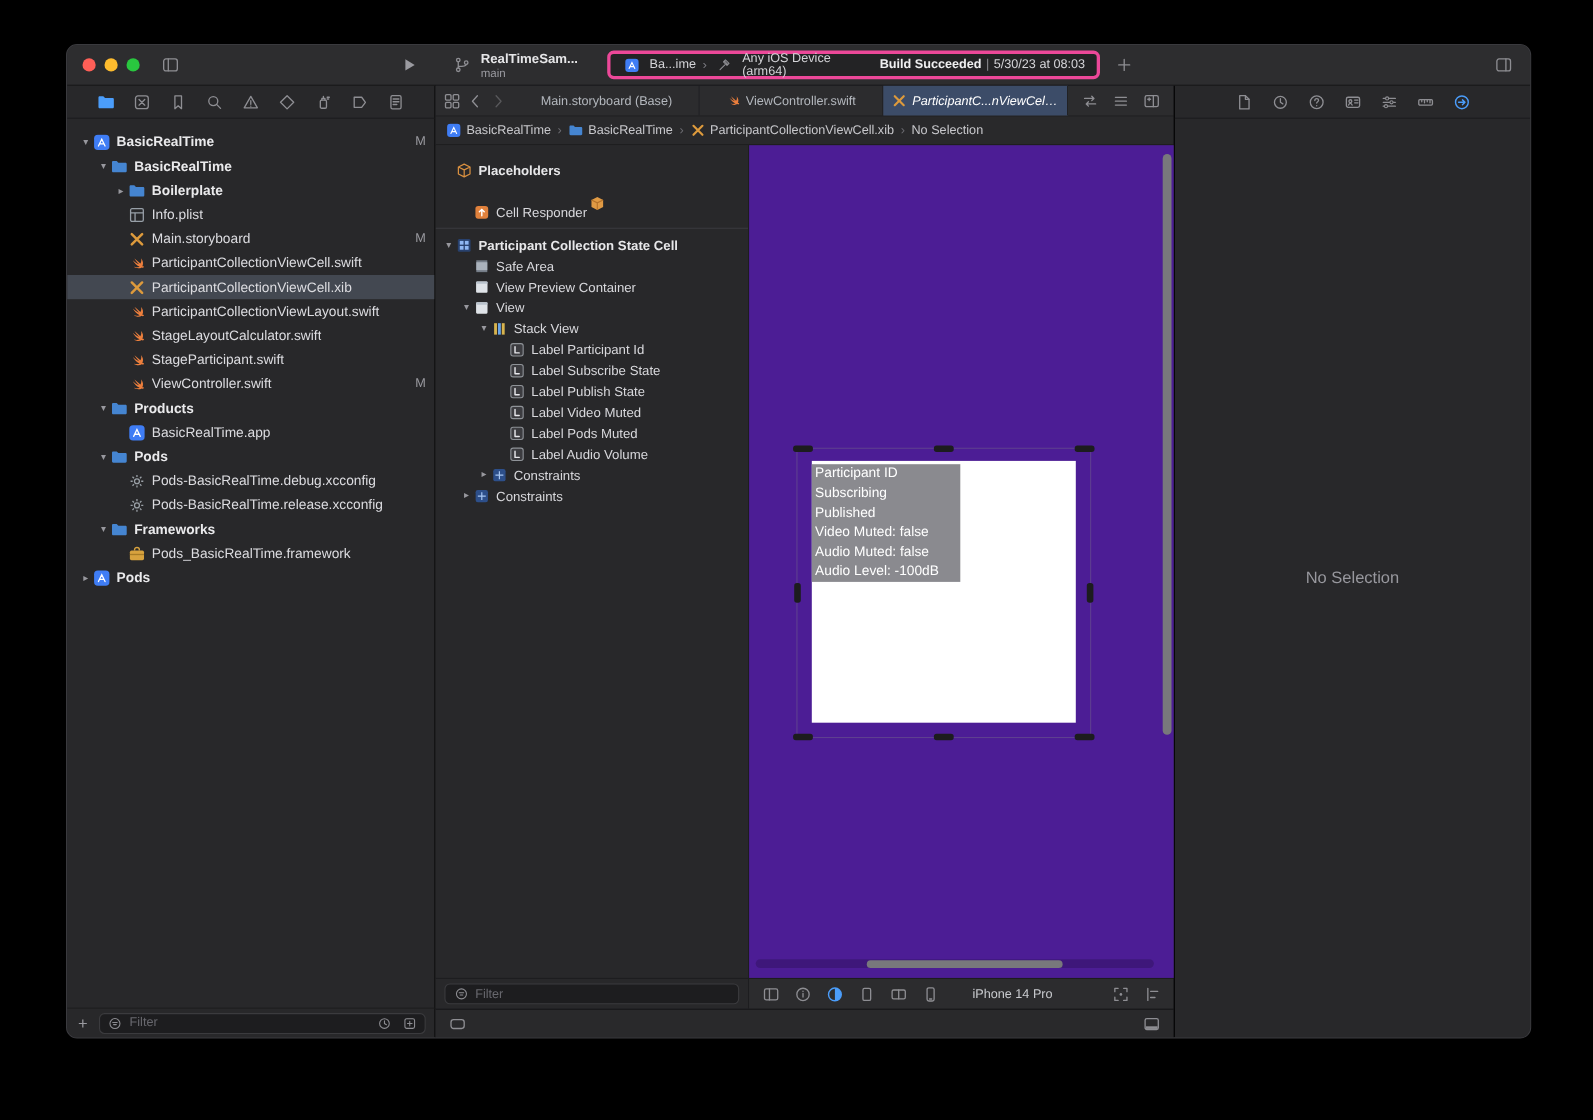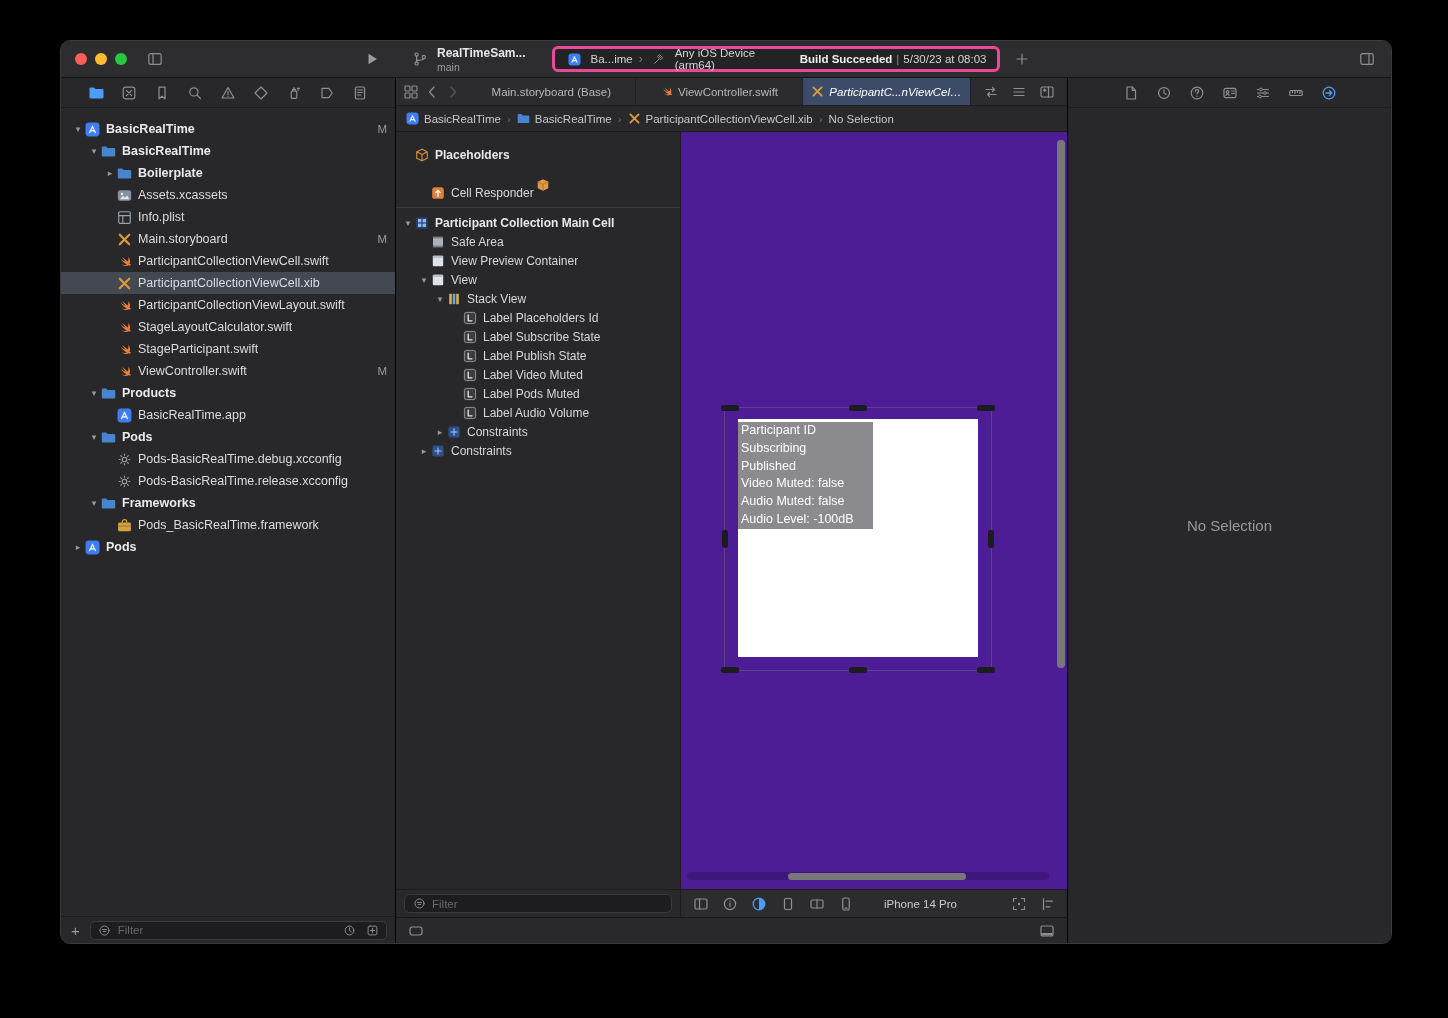--- a/index.html
+++ b/index.html
@@ -268,31 +268,20 @@
               <svg viewBox="0 0 15 12">
                 <path d="M.8 2.1C.8 1.4 1.3.9 2 .9h3.1l1.5 1.5h6.4c.7 0 1.2.5 1.2 1.2v6.3c0 .7-.5 1.2-1.2 1.2H2c-.7 0-1.2-.5-1.2-1.2z" fill="#4585d1"></path>
               </svg>
             </span>
             <span class="lbl">Boilerplate</span>
           </div>
           <div class="trow" style="padding-left: 42px;">
             <span class="chev"></span>
             <span class="ic">
               <svg viewBox="0 0 14 14">
-                <rect x="0.8" y="2" width="12.4" height="10" rx="2" fill="#8492a0"></rect>
-                <circle cx="4.6" cy="5.6" r="1.1" fill="#eef2f5"></circle>
-                <path d="M2.6 10.4l3-3.1 1.9 1.9 2-2.1 2 3.3z" fill="#e2e8ee"></path>
-              </svg>
-            </span>
-            <span class="lbl">Assets.xcassets</span>
-          </div>
-          <div class="trow" style="padding-left: 42px;">
-            <span class="chev"></span>
-            <span class="ic">
-              <svg viewBox="0 0 14 14">
                 <rect x="1.6" y="1.6" width="10.8" height="10.8" rx="1.2" fill="none" stroke="#98a0a8" stroke-width="1.1"></rect>
                 <path d="M1.6 5.2h10.8M5.4 5.2v7.2" stroke="#98a0a8" stroke-width="1.1" fill="none"></path>
               </svg>
             </span>
             <span class="lbl">Info.plist</span>
           </div>
           <div class="trow" style="padding-left: 42px;">
             <span class="chev"></span>
             <span class="ic">
               <svg viewBox="0 0 14 14">
@@ -618,21 +607,21 @@
                   <svg viewBox="0 0 14 14">
                     <rect x="1.2" y="1.2" width="11.6" height="11.6" rx="1.4" fill="#28416e"></rect>
                     <g fill="#8fb7f2">
                       <rect x="3" y="3" width="3.4" height="3.4"></rect>
                       <rect x="7.6" y="3" width="3.4" height="3.4"></rect>
                       <rect x="3" y="7.6" width="3.4" height="3.4"></rect>
                       <rect x="7.6" y="7.6" width="3.4" height="3.4"></rect>
                     </g>
                   </svg>
                 </span>
-                <span class="lbl">Participant Collection Main Cell</span>
+                <span class="lbl">Participant Collection State Cell</span>
               </div>
               <div class="orow" style="padding-left: 21px;">
                 <span class="chev"></span>
                 <span class="ic">
                   <svg viewBox="0 0 14 14">
                     <rect x="2" y="1.6" width="10" height="10.8" fill="#757d88"></rect>
                     <rect x="2" y="3.4" width="10" height="7.2" fill="#aab2bc"></rect>
                   </svg>
                 </span>
                 <span class="lbl">Safe Area</span>
@@ -669,21 +658,21 @@
                 <span class="lbl">Stack View</span>
               </div>
               <div class="orow" style="padding-left: 53px;">
                 <span class="chev"></span>
                 <span class="ic">
                   <svg viewBox="0 0 14 14">
                     <rect x="1.4" y="1.4" width="11.2" height="11.2" rx="2" fill="#3c3c40" stroke="#8f9398" stroke-width="1"></rect>
                     <path d="M5.2 4.2v5.6h3.8" stroke="#e8e8ec" stroke-width="1.3" fill="none" stroke-linecap="round" stroke-linejoin="round"></path>
                   </svg>
                 </span>
-                <span class="lbl">Label Placeholders Id</span>
+                <span class="lbl">Label Participant Id</span>
               </div>
               <div class="orow" style="padding-left: 53px;">
                 <span class="chev"></span>
                 <span class="ic">
                   <svg viewBox="0 0 14 14">
                     <rect x="1.4" y="1.4" width="11.2" height="11.2" rx="2" fill="#3c3c40" stroke="#8f9398" stroke-width="1"></rect>
                     <path d="M5.2 4.2v5.6h3.8" stroke="#e8e8ec" stroke-width="1.3" fill="none" stroke-linecap="round" stroke-linejoin="round"></path>
                   </svg>
                 </span>
                 <span class="lbl">Label Subscribe State</span>

